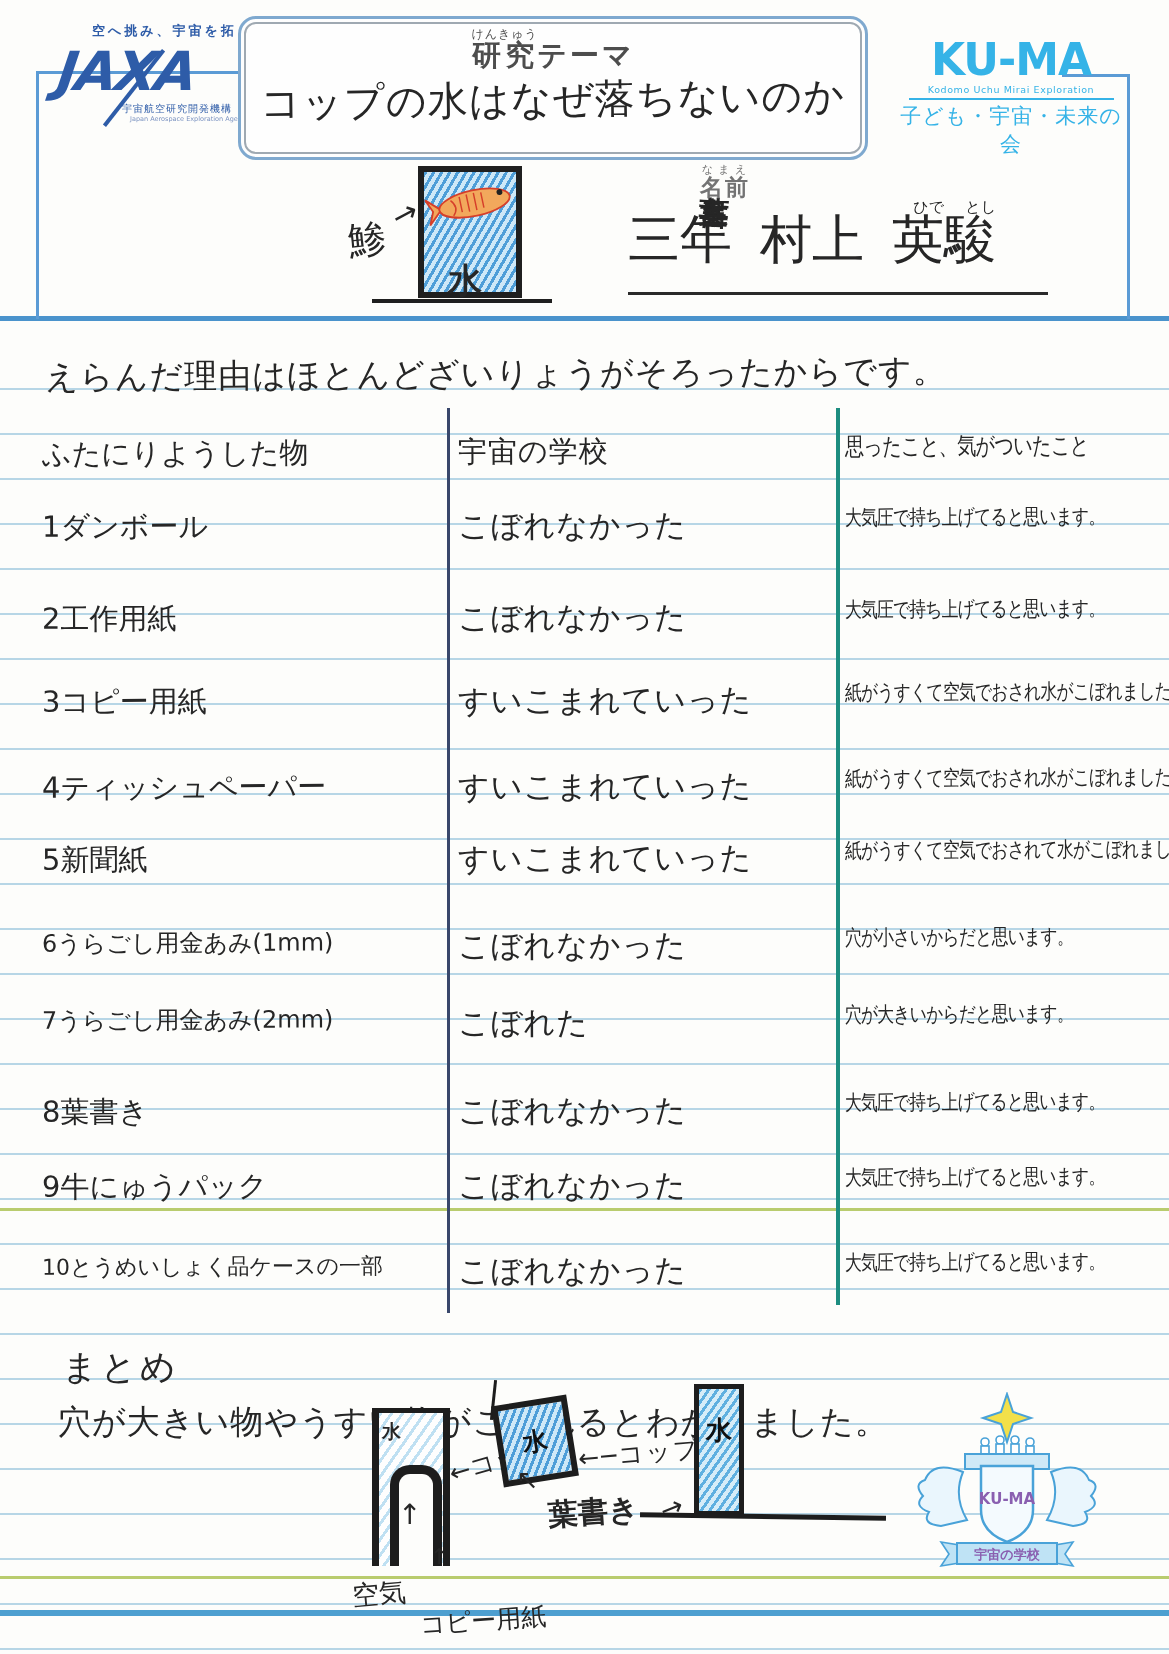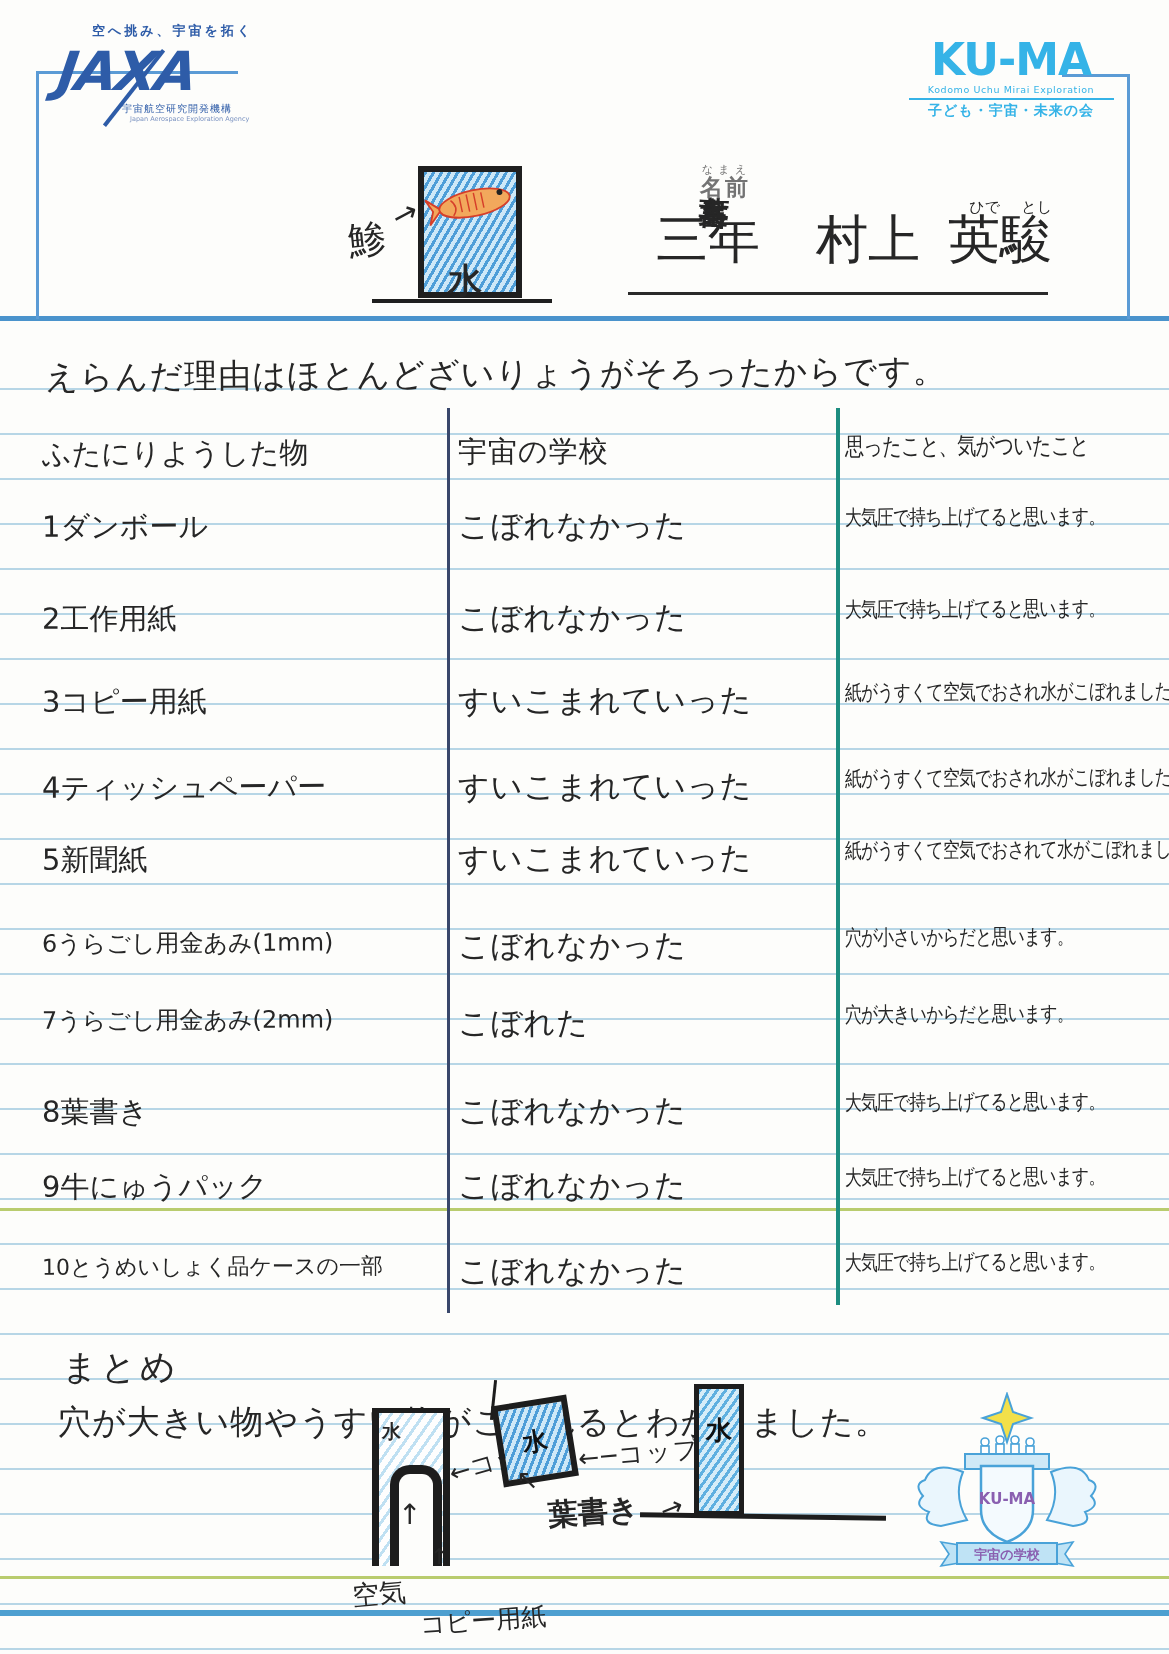--- a/index.html
+++ b/index.html
@@ -25,34 +25,34 @@
   .theme-box-inner{width:100%;height:100%;border:2px solid #9fa9b2;border-radius:12px;box-sizing:border-box;
              display:flex;flex-direction:column;align-items:center;justify-content:flex-start;}
   .theme-label{margin-top:4px;font-size:29px;font-weight:700;color:#4d4d4d;letter-spacing:3px;line-height:1.1;}
   .theme-label rt{font-size:12px;font-weight:400;letter-spacing:1px;}
   .hw{color:#262626;}
   .theme-title{font-size:40px;letter-spacing:1px;transform:rotate(-0.8deg);margin-top:0px;white-space:nowrap;}
   .kuma-block{left:895px;top:38px;width:232px;text-align:center;color:#35b3e7;}
   .kuma-logo{font-size:44px;font-weight:700;letter-spacing:-1px;line-height:1;}
   .kuma-en{font-size:9.5px;letter-spacing:0.6px;margin-top:2px;}
   .kuma-rule{width:205px;height:2px;background:#35b3e7;margin:3px auto 2px auto;}
-  .kuma-jp{font-size:14px;font-weight:700;letter-spacing:1px;}
+  .kuma-jp{font-size:21px;font-weight:400;letter-spacing:1px;}
   
   .water-hatch{background:repeating-linear-gradient(120deg,#4e9ed8 0px,#4e9ed8 3px,#cfe9f8 3px,#cce7f7 7px);}
   .cup-top{left:418px;top:166px;width:104px;height:132px;border:6px solid #1f1f1f;box-sizing:border-box;}
   .cup-base{left:372px;top:299px;width:180px;height:4px;background:#1f1f1f;}
   .fish-label{left:348px;top:214px;font-size:38px;transform:rotate(-6deg);}
   .fish-arrow{left:392px;top:196px;font-size:30px;transform:rotate(-28deg);}
   .lid-label-top{left:694px;top:172px;writing-mode:vertical-rl;font-size:30px;font-weight:600;letter-spacing:2px;transform:rotate(3deg);}
   .name-label{left:700px;top:164px;font-size:23px;font-weight:700;color:#737373;letter-spacing:2px;}
   .name-label rt{font-size:11px;font-weight:400;}
   .name-line{left:628px;top:292px;width:420px;height:3px;background:#2a2a2a;}
   .name-hw{left:628px;top:200px;font-size:52px;display:flex;align-items:flex-end;white-space:nowrap;}
   .name-hw rt{font-size:15px;text-align:right;}
-  .gap-r{margin-right:28px;margin-left:28px;}
+  .gap-r{margin-right:28px;}
   
   .intro{left:45px;top:352px;font-size:33px;letter-spacing:1px;transform:rotate(-0.4deg);white-space:nowrap;}
   .divider1{left:447px;top:408px;width:3px;height:905px;background:#39476b;}
   .divider2{left:836px;top:408px;width:4px;height:897px;background:#1d8d80;}
   .trow{left:0;width:1169px;height:60px;transform:rotate(-0.3deg);}
   .cell{position:absolute;white-space:nowrap;color:#262626;}
   .c1{left:42px;font-size:29px;}
   .c2{left:458px;font-size:31px;letter-spacing:1px;}
   .c3{left:845px;font-size:21px;letter-spacing:-1px;transform:scaleX(0.8);transform-origin:left;}
   .c1.sm{font-size:24px;}
@@ -103,20 +103,26 @@
   <div class="abs hline" style="left:36px;top:71px;width:3px;height:248px;"></div>
   <div class="abs hline" style="left:1062px;top:74px;width:68px;height:3px;"></div>
   <div class="abs hline" style="left:1127px;top:74px;width:3px;height:245px;"></div>
 
   <div class="abs jaxa-tagline">空へ挑み、宇宙を拓く</div>
   <div class="abs jaxa-logo">JAXA</div>
   <div class="abs jaxa-swoosh"></div>
   <div class="abs jaxa-org">宇宙航空研究開発機構</div>
   <div class="abs jaxa-org-en">Japan Aerospace Exploration Agency</div>
 
+  <div class="abs theme-box">
+    <div class="theme-box-inner">
+      <div class="theme-label"><ruby><span>研究</span><rt>けんきゅう</rt></ruby><span>テーマ</span></div>
+      <div class="hw theme-title">コップの水はなぜ落ちないのか</div>
+    </div>
+  </div>
 
   <div class="abs kuma-block">
     <div class="kuma-logo">KU-MA</div>
     <div class="kuma-en">Kodomo Uchu Mirai Exploration</div>
     <div class="kuma-rule"></div>
     <div class="kuma-jp">子ども・宇宙・未来の会</div>
   </div>
 
   <div class="abs cup-top water-hatch">
     <svg width="92" height="44" viewBox="0 0 100 46" style="position:absolute;left:0px;top:10px;transform:rotate(-12deg);">

